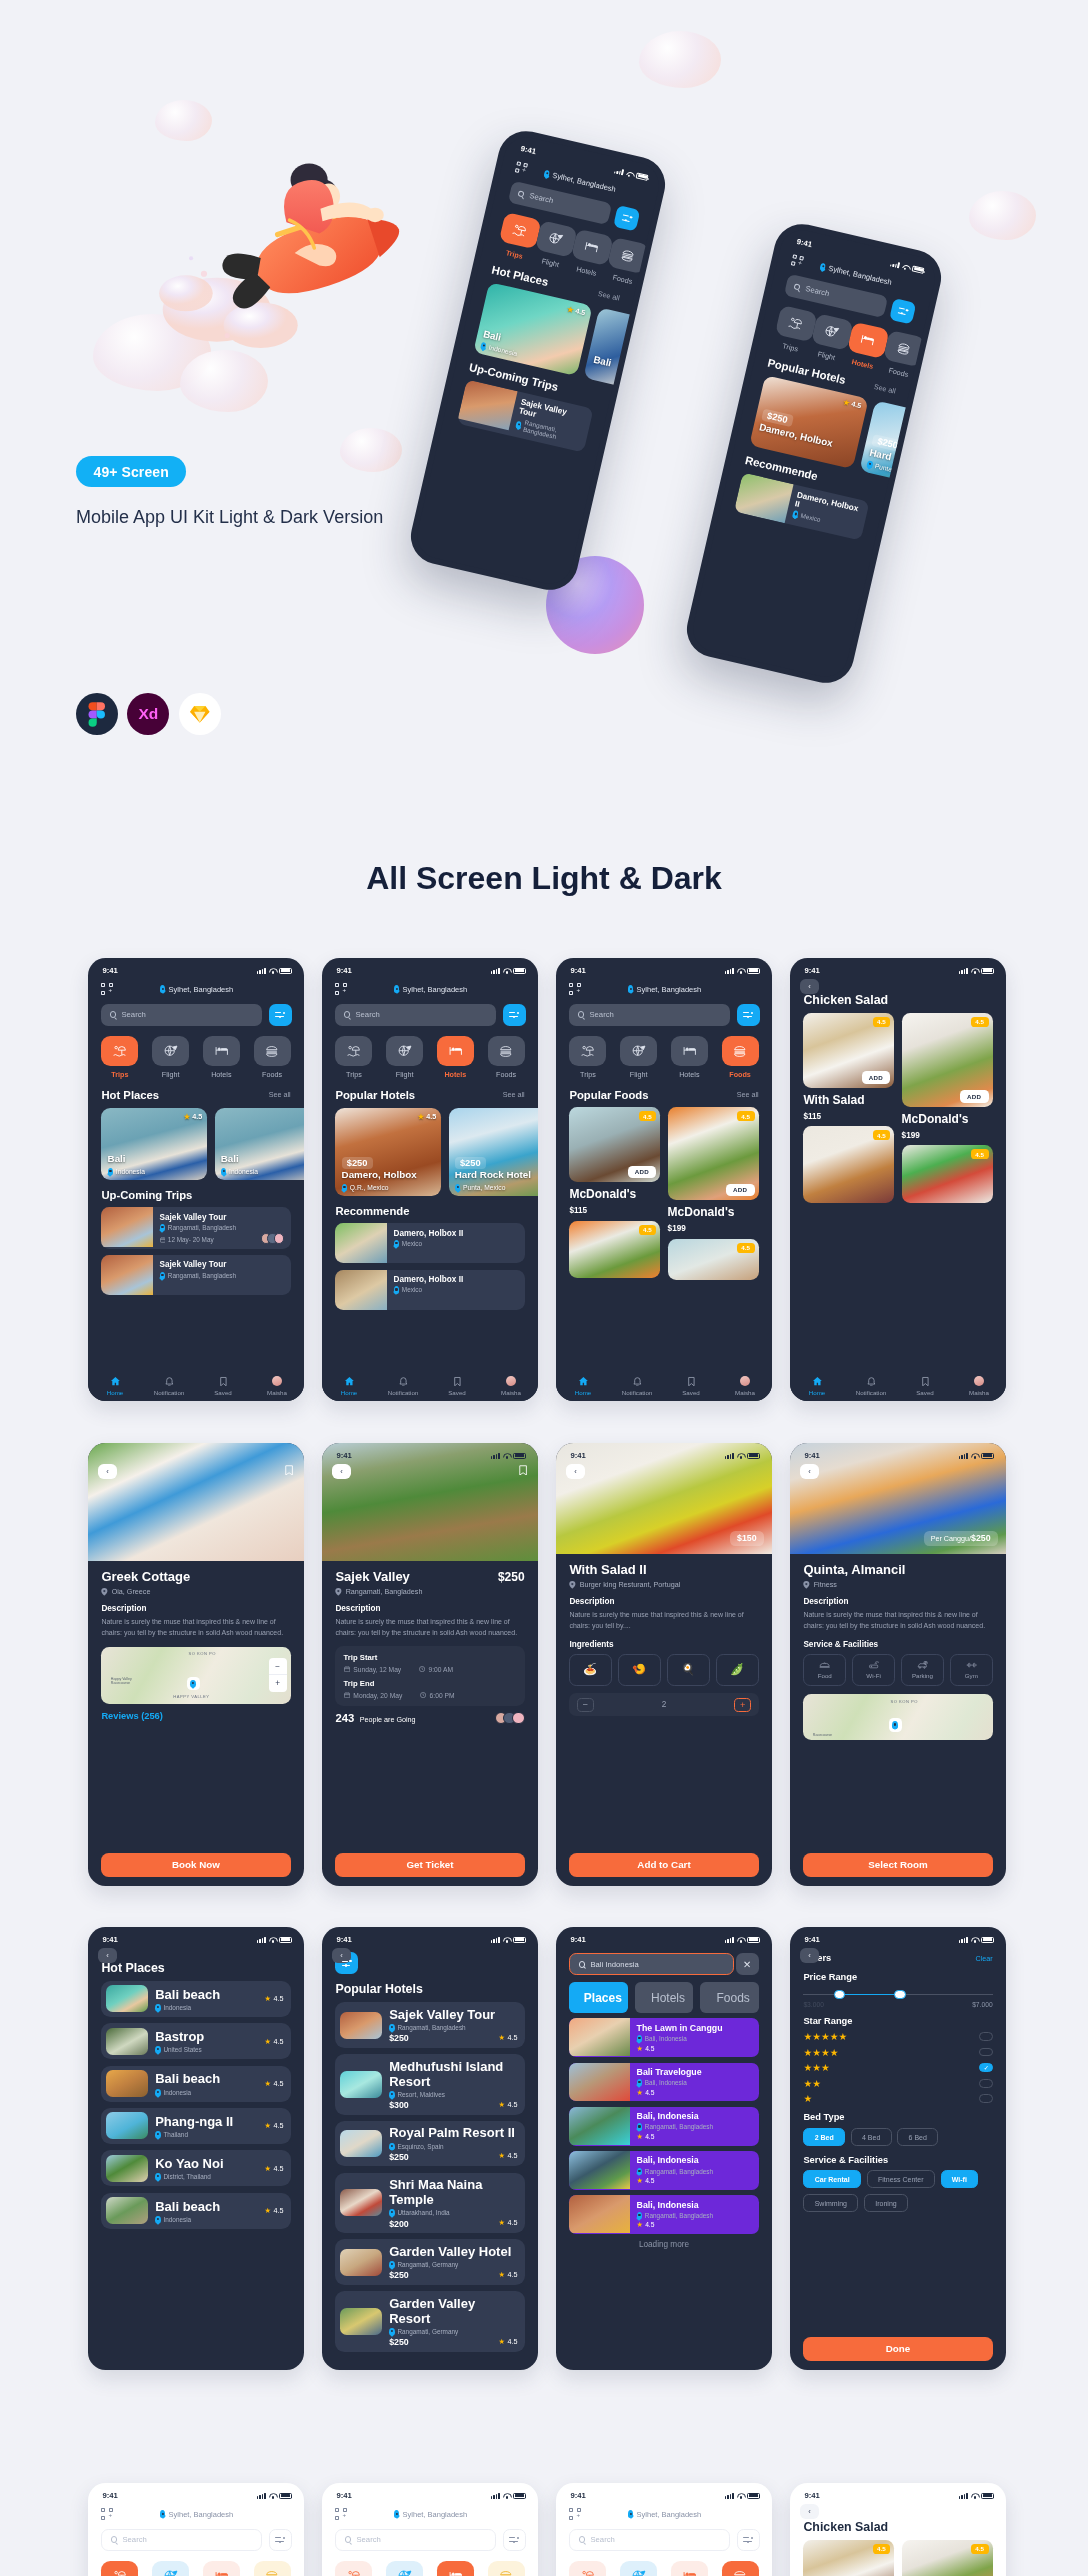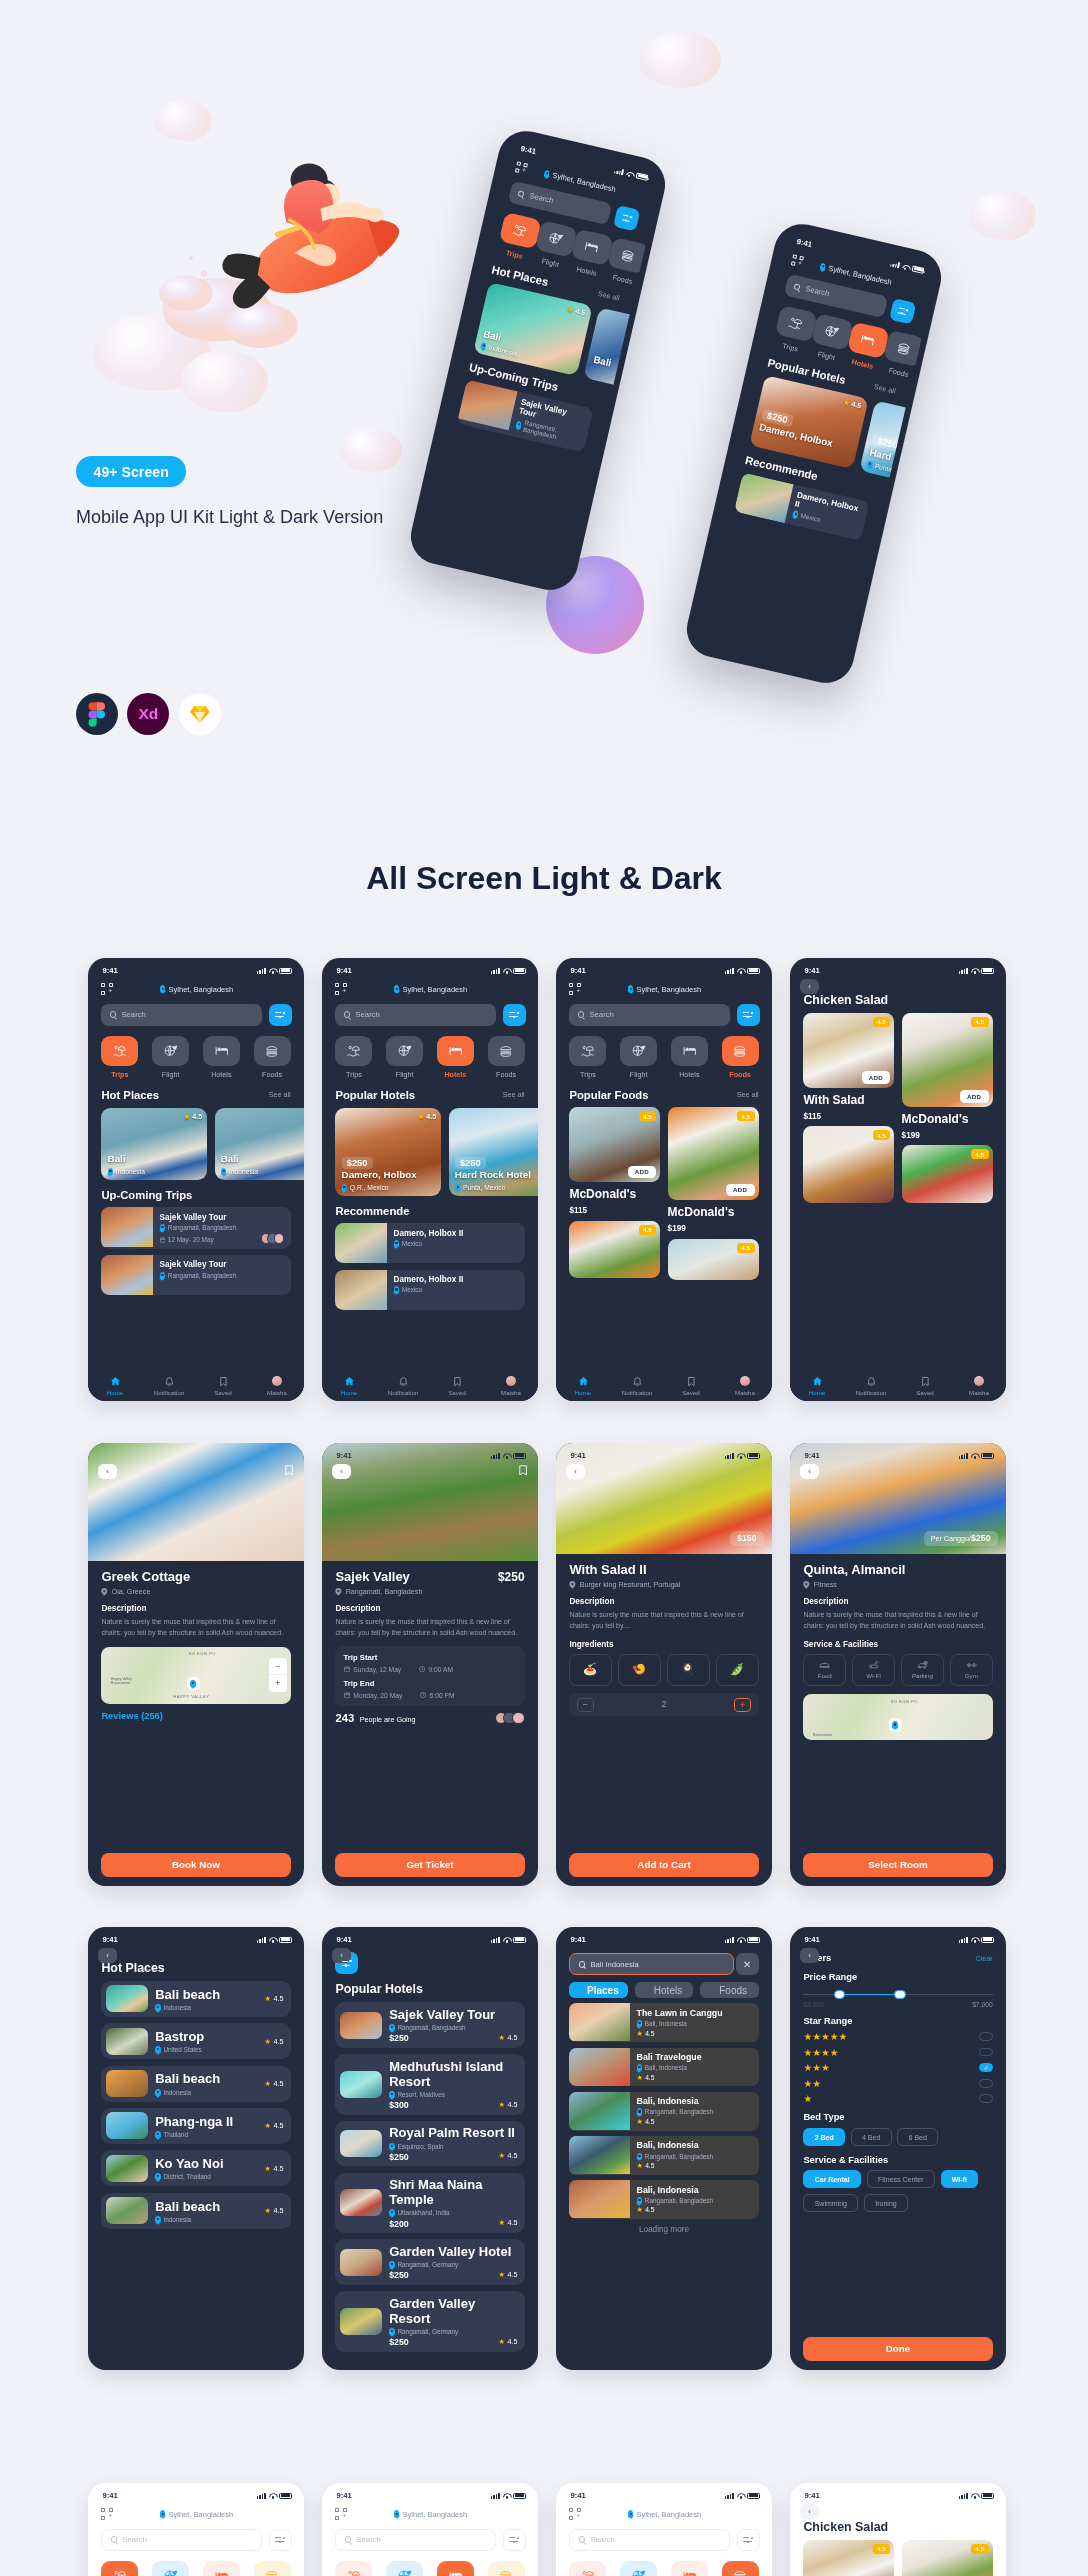--- a/index.html
+++ b/index.html
@@ -231,35 +231,35 @@
   
   .ltitle { font-size:12.4px; font-weight:bold; color:#fff; padding:8.2px 13.4px 0 13.4px; }
   .lrow { display:flex; align-items:center; gap:7.2px; background:#333c52; border-radius:9.3px;
           margin:6.2px 13.4px 0 13.4px; padding:4.6px 7.2px 4.6px 4.6px; }
   .lrow .li { width:42px; height:27px; border-radius:6.7px; flex:0 0 auto; }
   .lrow .lb { flex:1; }
   .lrow .lt { font-size:13px; font-weight:bold; color:#fff; }
   .lrow .ls { font-size:6.4px; color:#a7afc0; display:flex; align-items:center; gap:2.6px; margin-top:2.1px;}
   .lrow .lp { font-size:8.8px; font-weight:bold; color:#fff; margin-top:2.1px; }
   .lrow .lr { font-size:7.2px; color:#fff; display:flex; align-items:center; gap:2.6px; }
-  .lrow2 { display:flex; align-items:stretch; gap:0; background:#404040; border-radius:7.2px;
+  .lrow2 { display:flex; align-items:stretch; gap:0; background:#6d28d9; border-radius:7.2px;
            margin:5.2px 13.4px 0 13.4px; overflow:hidden; }
   .lrow2 .li2 { width:61px; height:38px; flex:0 0 auto; }
   .lrow2 .lb2 { padding:4.6px 6.2px; }
   .lrow2 .lt2 { font-size:8.8px; font-weight:bold; color:#fff; }
   .lrow2 .ls2 { font-size:6.4px; color:#a7afc0; display:flex; align-items:center; gap:2.6px; margin-top:2.1px;}
   .lrow2 .lr2 { font-size:6.7px; color:#fff; display:flex; align-items:center; gap:2.1px; margin-top:1.5px;}
 
   .srch-top { display:flex; gap:2px; padding:8.2px 13.4px 0 13.4px; align-items:center; }
   .srch-top .search { border:0.5px solid #f76b3c; background:#4a5264; color:#d8dde8;}
   .xbtn { width:23px; height:21.6px; background:#4a5264; border-radius:6.7px; color:#dfe4ee;
           display:flex; align-items:center; justify-content:center; font-size:9.8px; flex:0 0 auto;}
   .tabs { display:flex; gap:6.2px; padding:7.2px 13.4px 0 13.4px; }
-  .tab { flex:1; height:16px; border-radius:5.7px; background:#4a5264; color:#b9c0cf;
-         display:flex; align-items:center; justify-content:center; font-size:10px;padding-left:8px; }
+  .tab { flex:1; height:31px; border-radius:5.7px; background:#4a5264; color:#b9c0cf;
+         display:flex; align-items:center; justify-content:center; font-size:12px;padding-left:8px; }
   .tab.on { background:#14aaf5; color:#fff; font-weight:bold; }
   .loading { text-align:center; font-size:8.2px; color:#8d96a9; padding:6.2px 0 0 0; }
 
   
   .fhdr { display:flex; align-items:center; justify-content:space-between;
           padding:8.2px 13.4px 0 13.4px; }
   .fhdr .ft { font-size:9.3px; font-weight:bold; color:#fff; }
   .fhdr .fc { font-size:7.2px; color:#14aaf5; }
   .flabel { font-size:9.3px; font-weight:bold; color:#fff; padding:8.2px 13.4px 0 13.4px; }
   .slider { margin:8.2px 13.4px 0 13.4px; position:relative; height:9.3px; }

